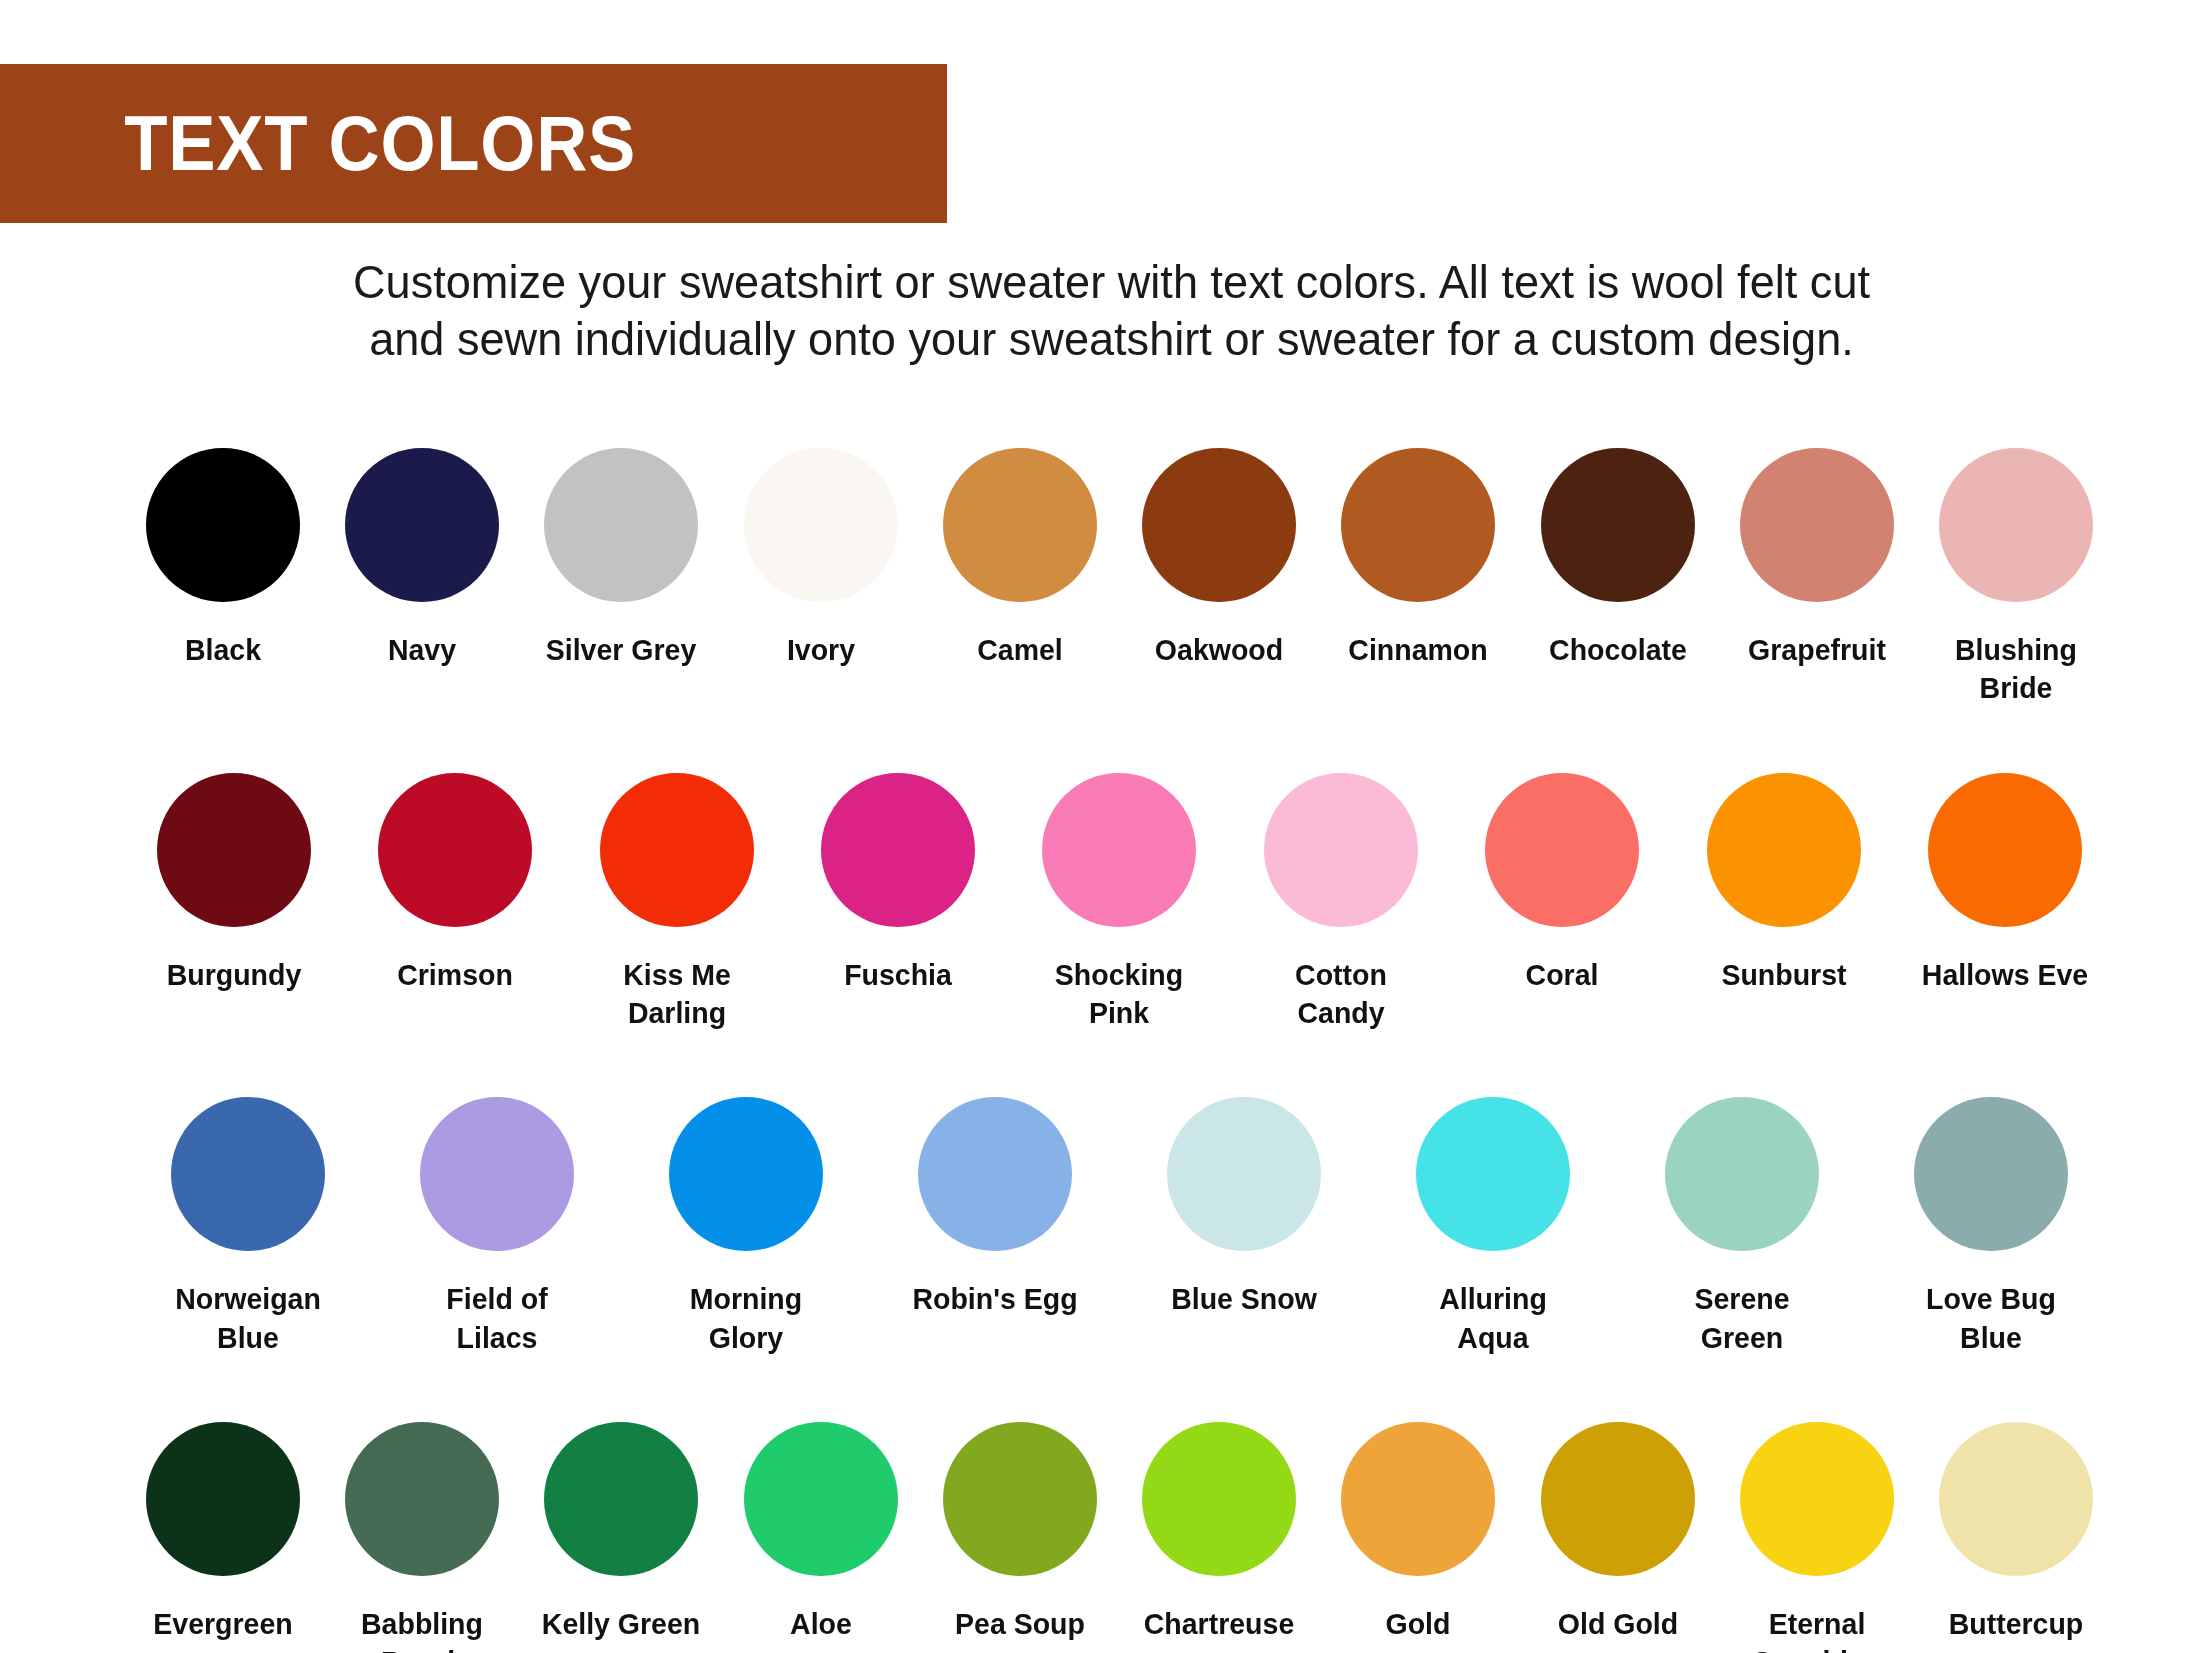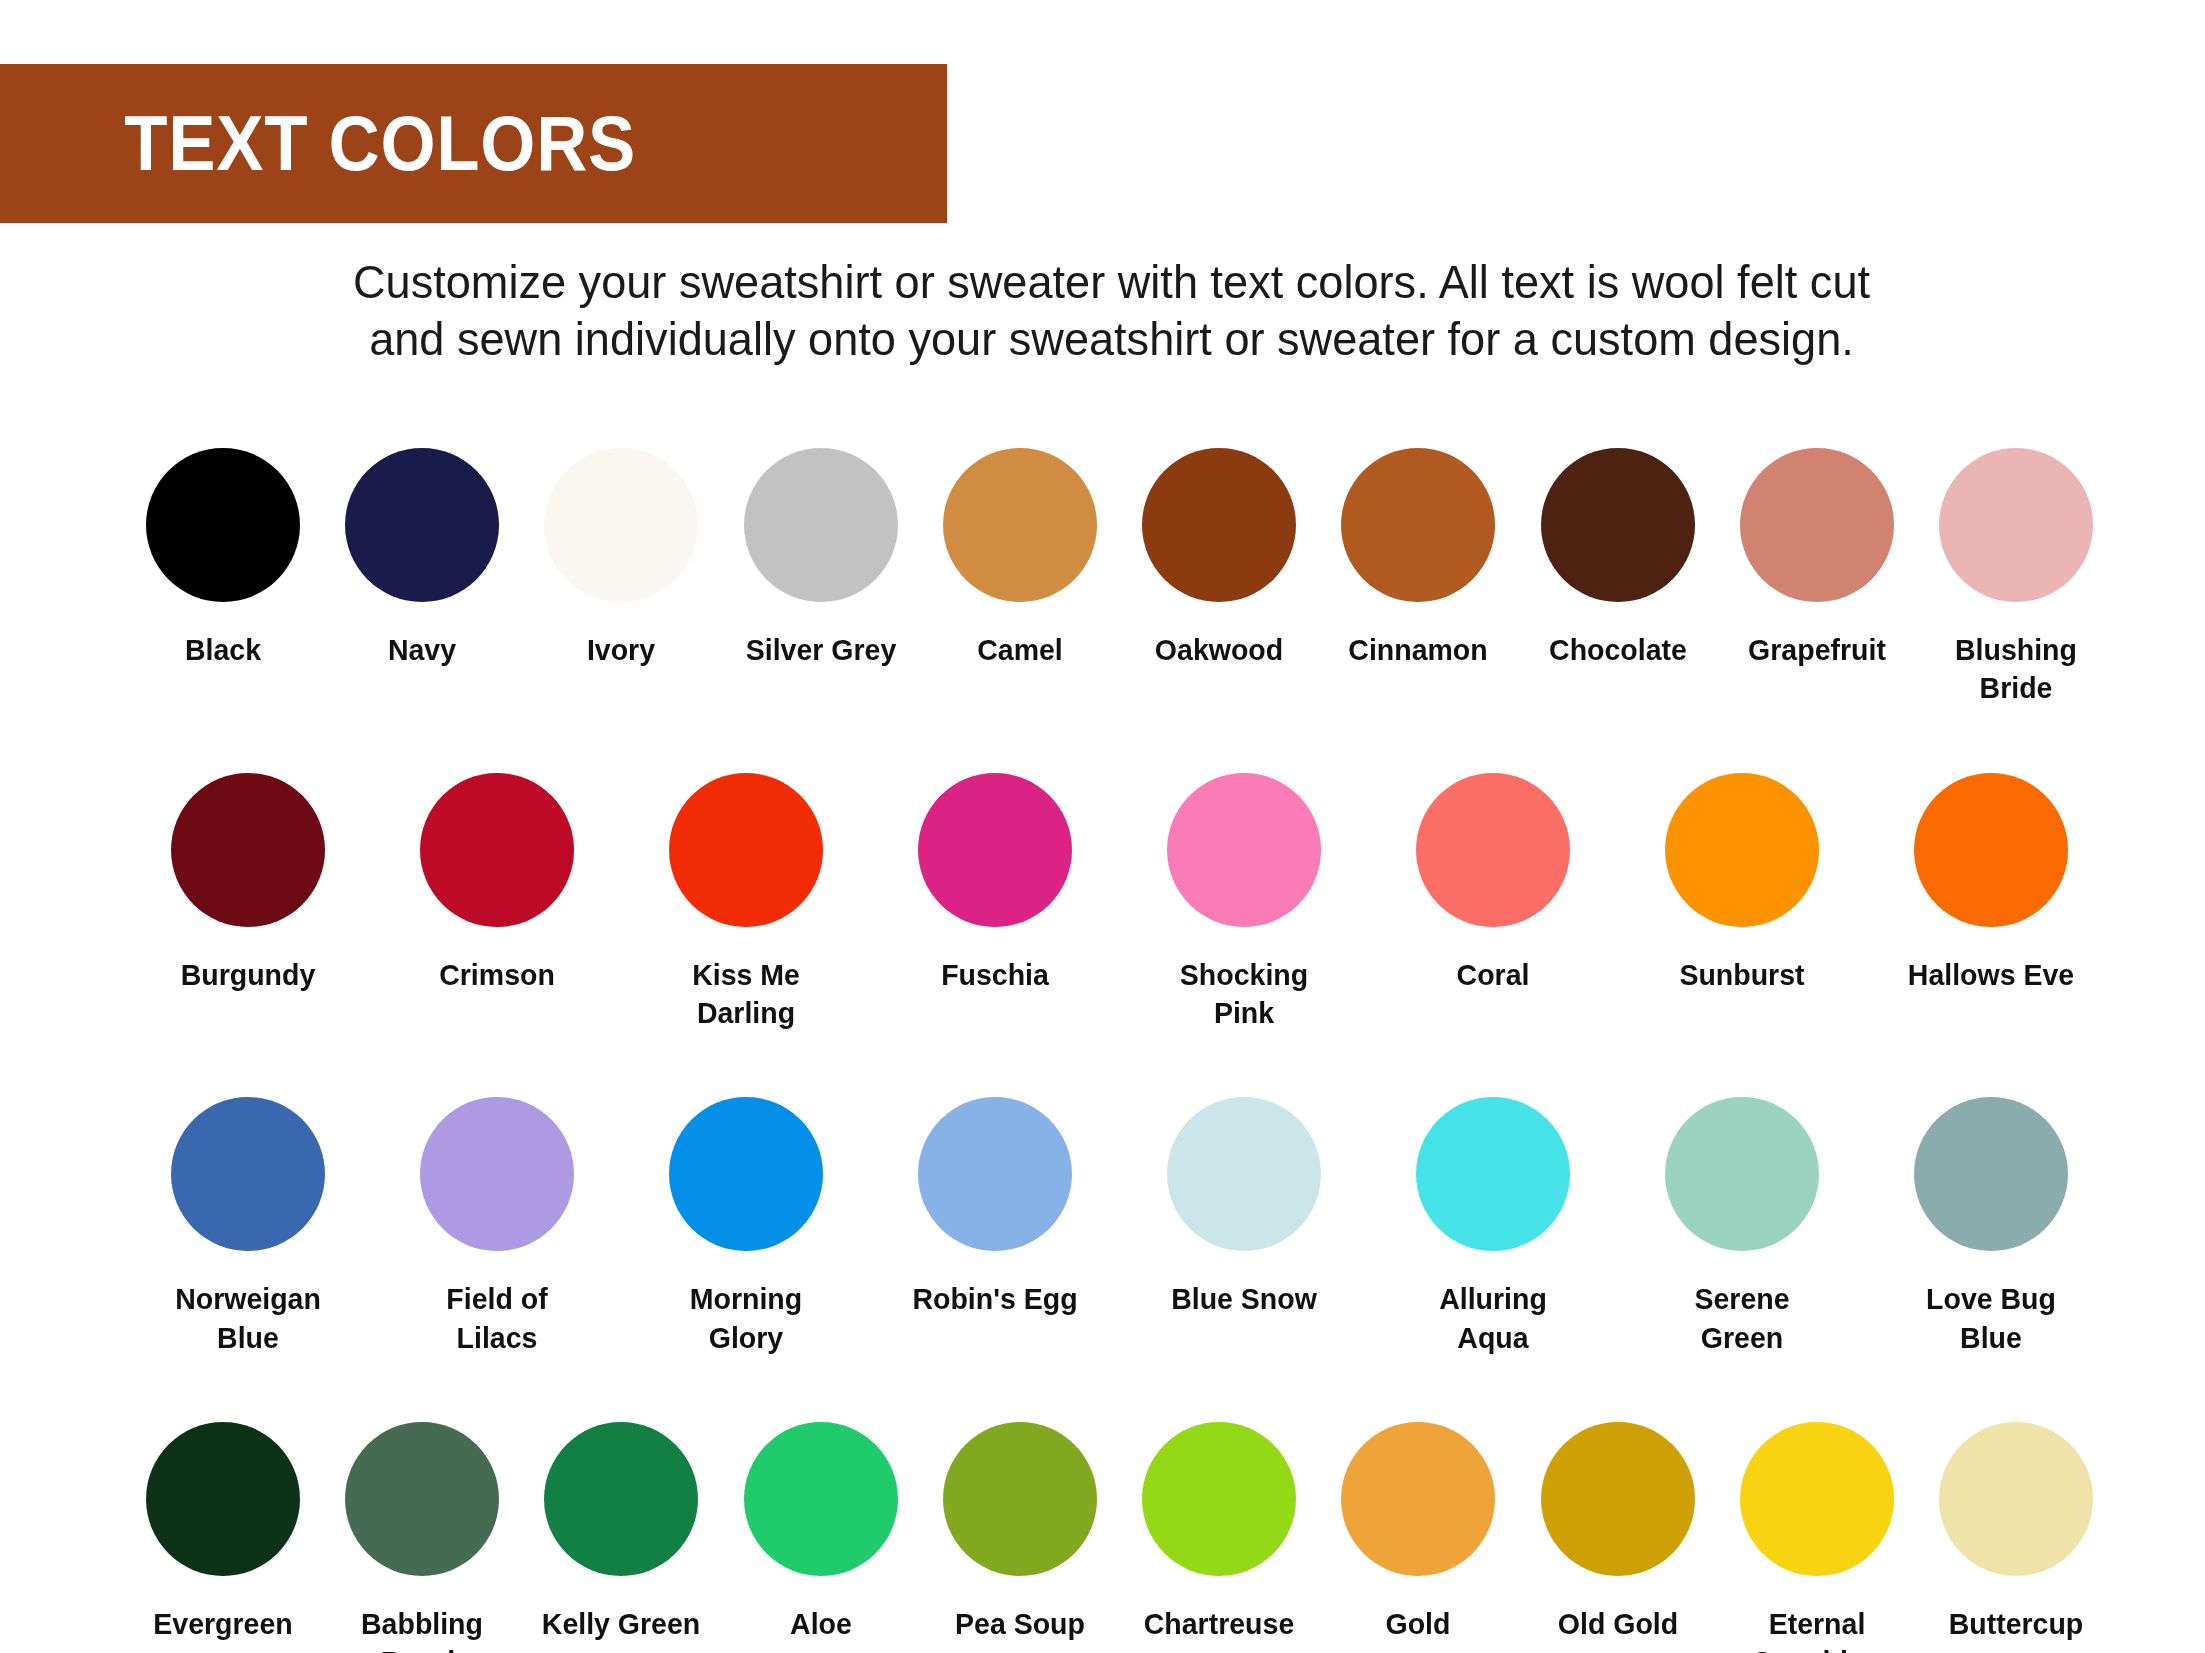--- a/index.html
+++ b/index.html
@@ -119,28 +119,28 @@
       <div class="swatch-row">
         <div class="swatch-cell">
           <div class="swatch-dot" style="background: rgb(0, 0, 0);"></div>
           <div class="swatch-label">Black</div>
         </div>
         <div class="swatch-cell">
           <div class="swatch-dot" style="background: rgb(27, 27, 75);"></div>
           <div class="swatch-label">Navy</div>
         </div>
         <div class="swatch-cell">
+          <div class="swatch-dot" style="background: rgb(194, 194, 194);"></div>
+          <div class="swatch-label">Silver Grey</div>
+        </div>
+        <div class="swatch-cell">
           <div class="swatch-dot" style="background: rgb(250, 246, 242);"></div>
           <div class="swatch-label">Ivory</div>
         </div>
         <div class="swatch-cell">
-          <div class="swatch-dot" style="background: rgb(194, 194, 194);"></div>
-          <div class="swatch-label">Silver Grey</div>
-        </div>
-        <div class="swatch-cell">
           <div class="swatch-dot" style="background: rgb(208, 140, 64);"></div>
           <div class="swatch-label">Camel</div>
         </div>
         <div class="swatch-cell">
           <div class="swatch-dot" style="background: rgb(140, 58, 16);"></div>
           <div class="swatch-label">Oakwood</div>
         </div>
         <div class="swatch-cell">
           <div class="swatch-dot" style="background: rgb(176, 90, 34);"></div>
           <div class="swatch-label">Cinnamon</div>
@@ -173,20 +173,24 @@
         </div>
         <div class="swatch-cell">
           <div class="swatch-dot" style="background: rgb(219, 34, 133);"></div>
           <div class="swatch-label">Fuschia</div>
         </div>
         <div class="swatch-cell">
           <div class="swatch-dot" style="background: rgb(250, 124, 182);"></div>
           <div class="swatch-label">Shocking Pink</div>
         </div>
         <div class="swatch-cell">
+          <div class="swatch-dot" style="background: rgb(251, 187, 214);"></div>
+          <div class="swatch-label">Cotton Candy</div>
+        </div>
+        <div class="swatch-cell">
           <div class="swatch-dot" style="background: rgb(251, 110, 102);"></div>
           <div class="swatch-label">Coral</div>
         </div>
         <div class="swatch-cell">
           <div class="swatch-dot" style="background: rgb(251, 146, 0);"></div>
           <div class="swatch-label">Sunburst</div>
         </div>
         <div class="swatch-cell">
           <div class="swatch-dot" style="background: rgb(249, 107, 0);"></div>
           <div class="swatch-label">Hallows Eve</div>

